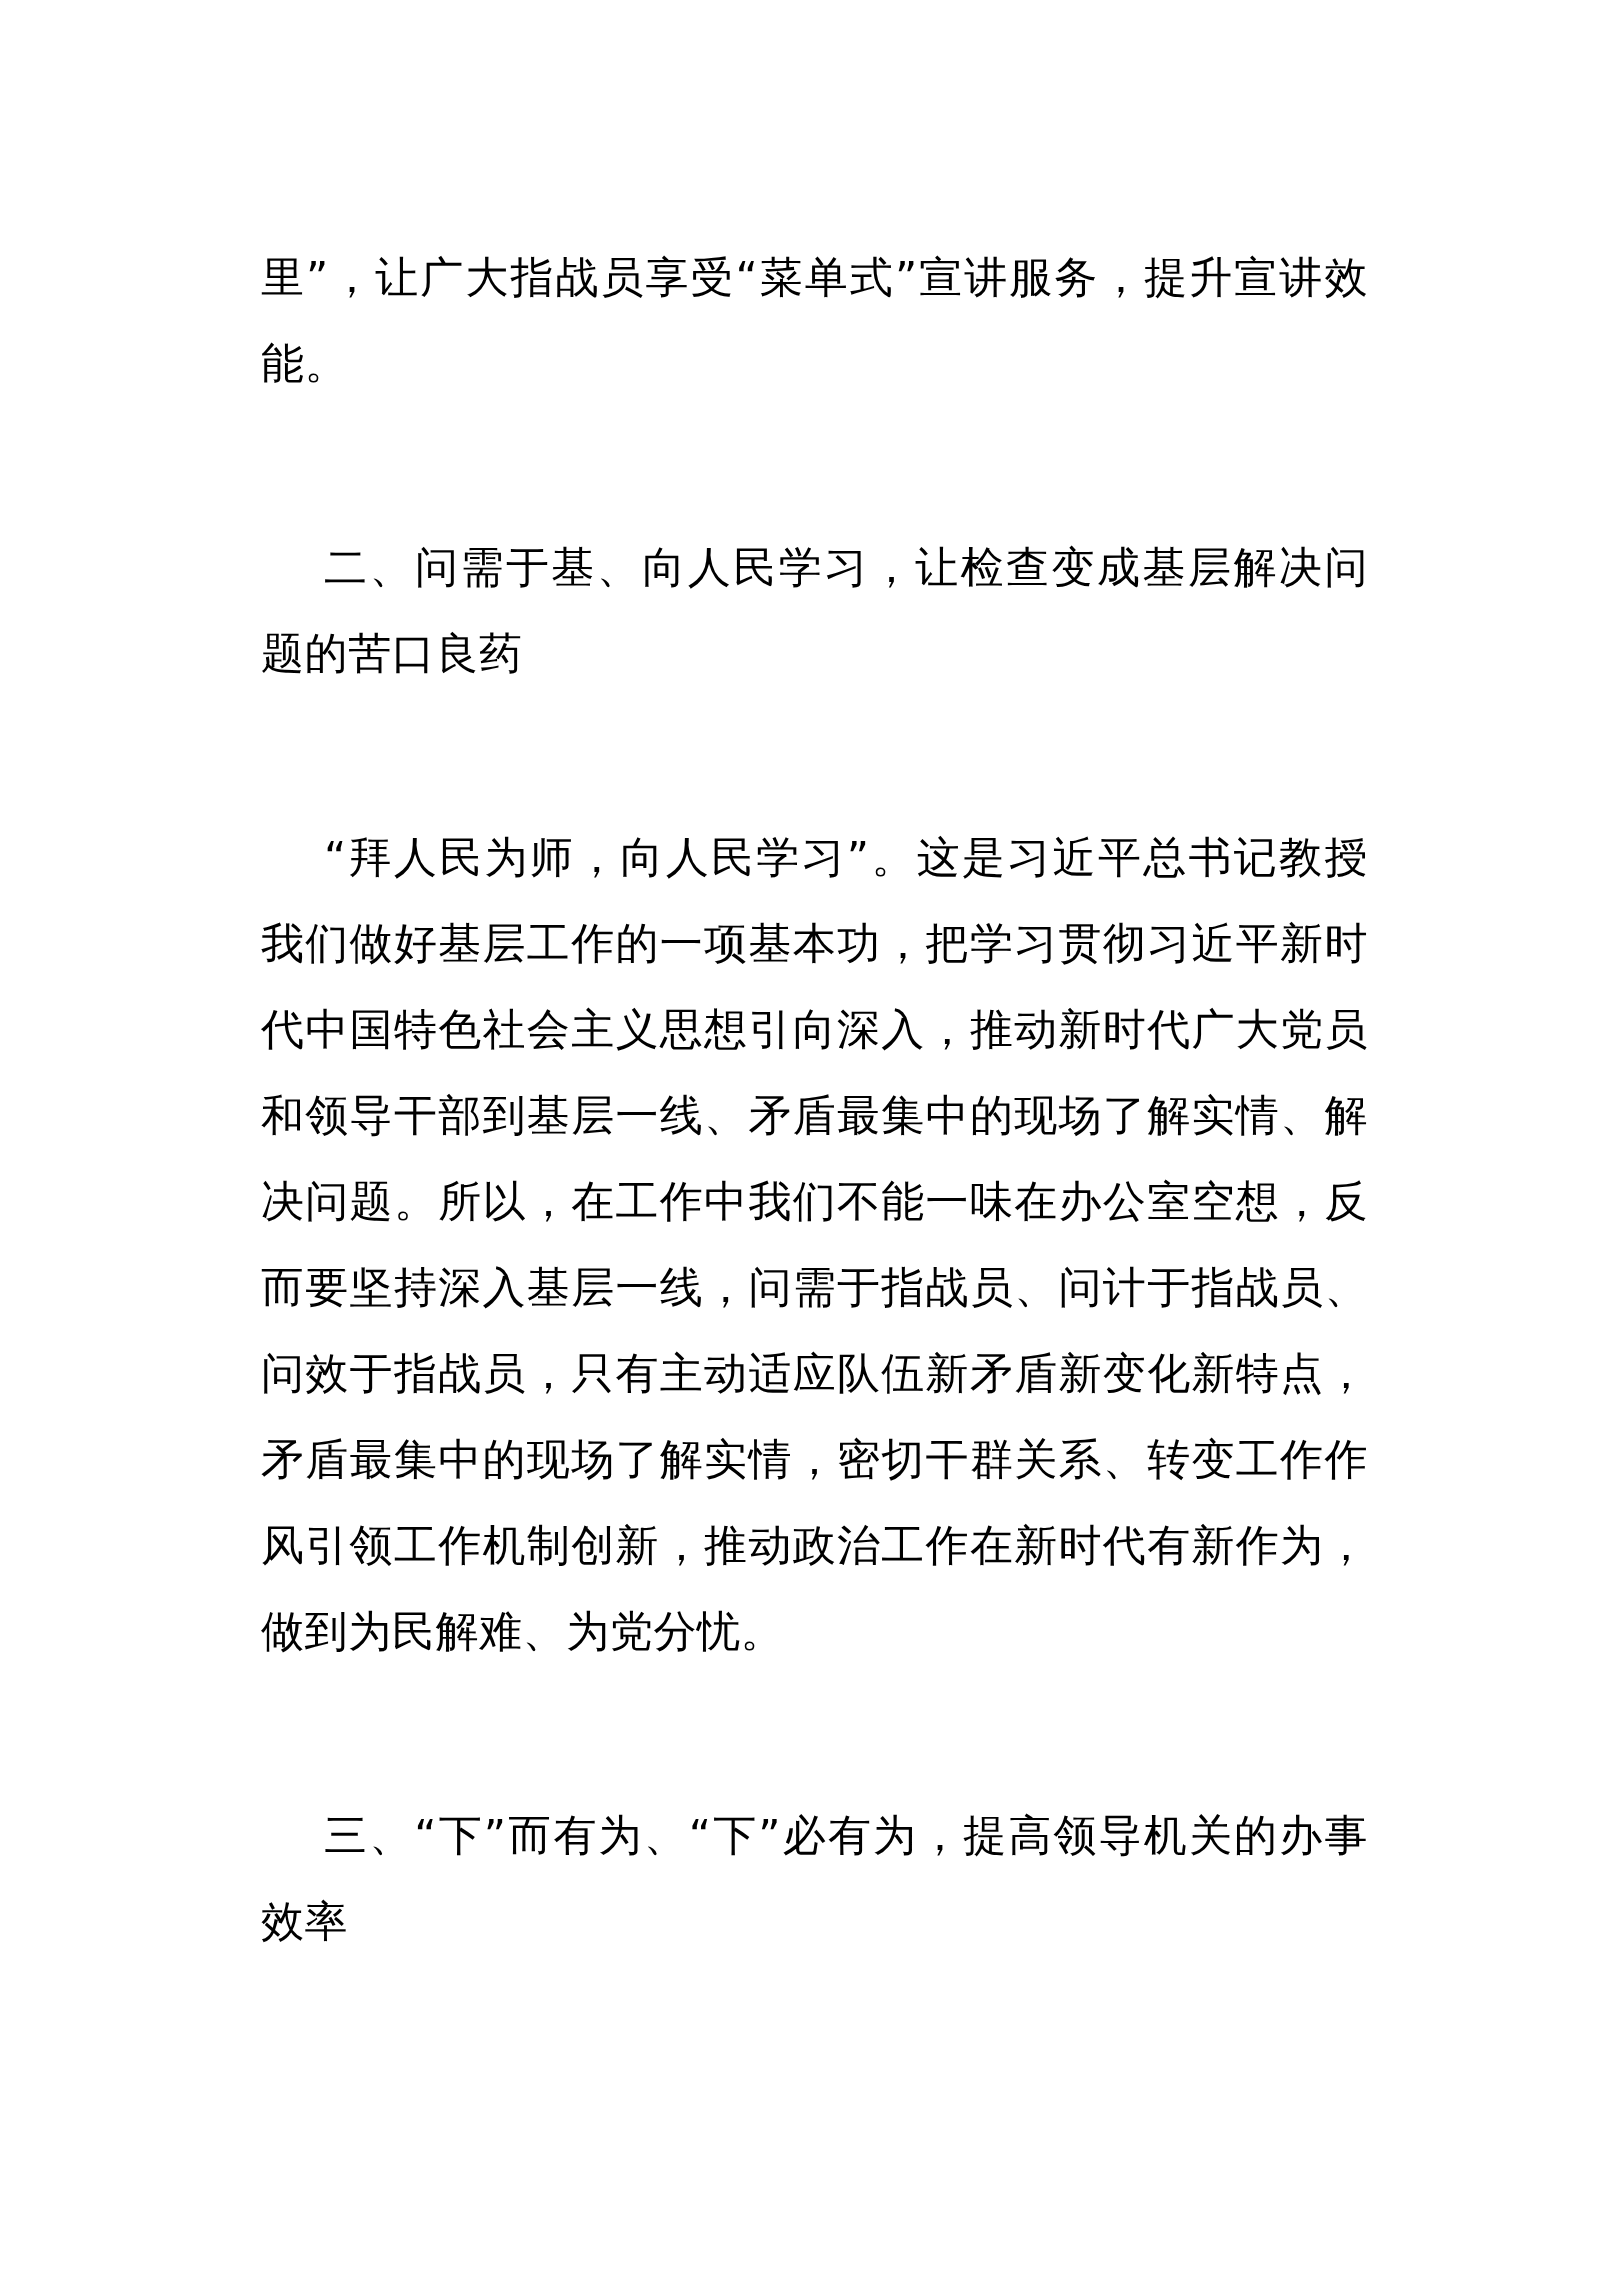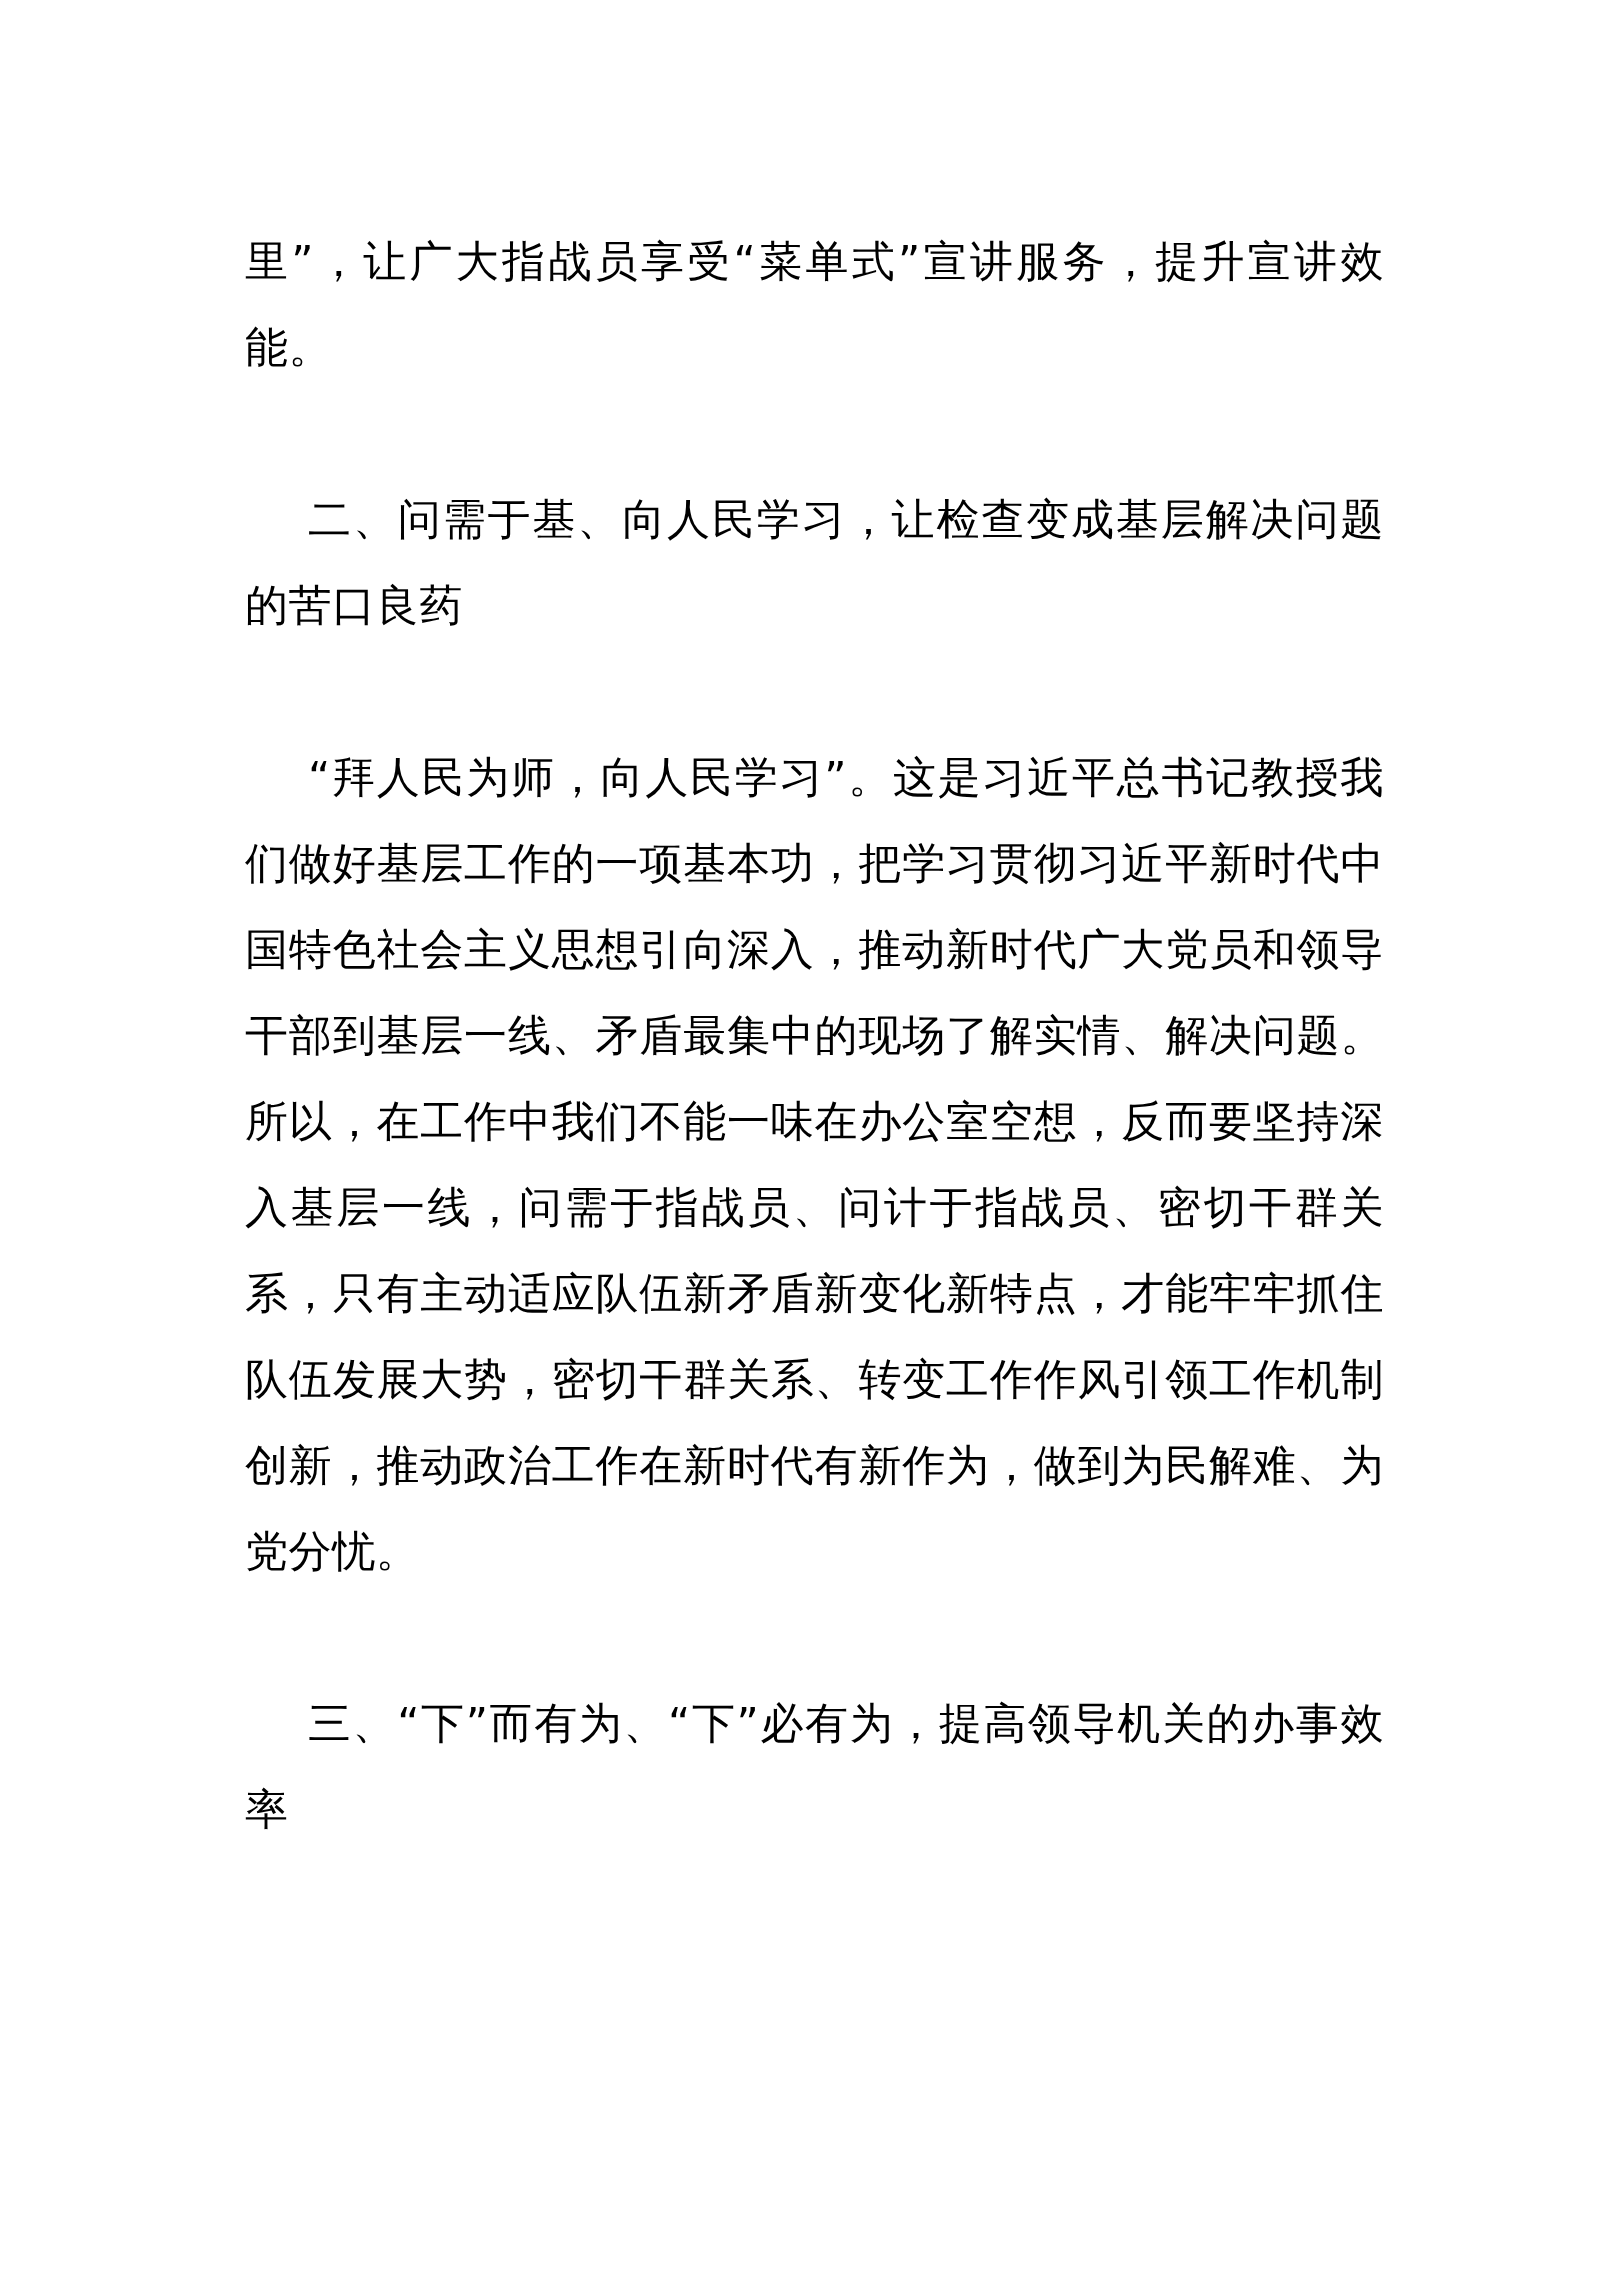--- a/index.html
+++ b/index.html
@@ -15,40 +15,40 @@
     font-family: "DejaVu Sans", "Liberation Sans", sans-serif;
     color: #000000;
   }
   .page {
     position: absolute;
     left: 245px;
     top: 218px;
     width: 1139px;
   }
   .para {
-    margin: 0;
+    margin: 16px;
     font-size: 43px;
     line-height: 86px;
     letter-spacing: 0.6px;
     text-align: justify;
     text-align-last: left;
   }
   .indent { text-indent: 63px; }
   .gap { height: 86px; }
 </style>
 </head>
 <body>
 
 <div class="page">
   <p class="para">里”，让广大指战员享受“菜单式”宣讲服务，提升宣讲效能。</p>
   <div class="gap"></div>
 
   <p class="para indent">二、问需于基、向人民学习，让检查变成基层解决问题的苦口良药</p>
   <div class="gap"></div>
 
-  <p class="para indent">“拜人民为师，向人民学习”。这是习近平总书记教授我们做好基层工作的一项基本功，把学习贯彻习近平新时代中国特色社会主义思想引向深入，推动新时代广大党员和领导干部到基层一线、矛盾最集中的现场了解实情、解决问题。所以，在工作中我们不能一味在办公室空想，反而要坚持深入基层一线，问需于指战员、问计于指战员、密切干群关系，只有主动适应队伍新矛盾新变化新特点，才能牢牢抓住队伍发展大势，密切干群关系、转变工作作风引领工作机制创新，推动政治工作在新时代有新作为，做到为民解难、为党分忧。</p>
+  <p class="para indent">“拜人民为师，向人民学习”。这是习近平总书记教授我们做好基层工作的一项基本功，把学习贯彻习近平新时代中国特色社会主义思想引向深入，推动新时代广大党员和领导干部到基层一线、矛盾最集中的现场了解实情、解决问题。所以，在工作中我们不能一味在办公室空想，反而要坚持深入基层一线，问需于指战员、问计于指战员、问效于指战员，只有主动适应队伍新矛盾新变化新特点，矛盾最集中的现场了解实情，密切干群关系、转变工作作风引领工作机制创新，推动政治工作在新时代有新作为，做到为民解难、为党分忧。</p>
   <div class="gap"></div>
 
   <p class="para indent">三、“下”而有为、“下”必有为，提高领导机关的办事效率</p>
   <div class="gap"></div>
 
 </div>
 
 
 </body></html>

